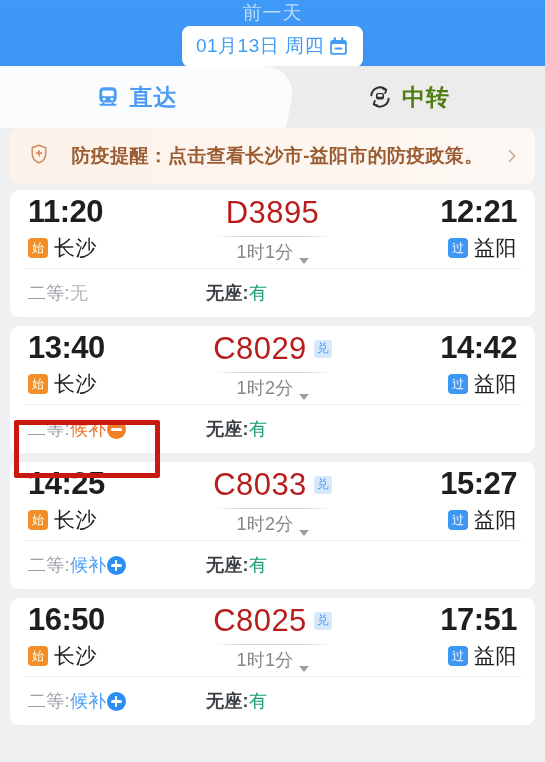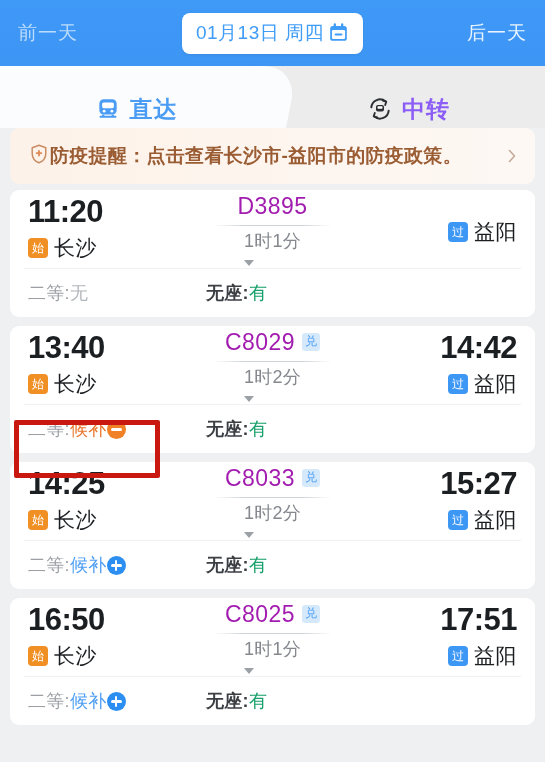--- a/index.html
+++ b/index.html
@@ -11,20 +11,21 @@
   }
   #app { position: relative; width: 545px; height: 762px; }
 
   
   .header {
     position: absolute; top: 0; left: 0;
     width: 545px; height: 66px;
     background: linear-gradient(180deg, #3f99f7 0%, #3d95f4 100%);
     display: flex; align-items: center; justify-content: space-between;
     padding: 0 18px;
+    flex-direction: column;
   }
   .nav-day {
     font-size: 19px; color: #bcdcfb; letter-spacing: 1px;
     white-space: nowrap; user-select: none;
   }
   .nav-day.next { color: #e9f4ff; }
   .date-pill {
     background: #ffffff; border-radius: 8px;
     padding: 7px 14px 8px 14px;
     display: flex; align-items: center; gap: 4px;
@@ -46,45 +47,45 @@
   .tab-bg-active {
     position: absolute; top: 0; left: 0;
     width: 300px; height: 62px;
     background: #fbfcfd;
     border-top-right-radius: 34px;
     transform: skewX(-11deg);
     transform-origin: bottom left;
     margin-left: -14px;
   }
   .tab {
-    position: absolute; top: 12px; height: 62px;
+    position: absolute; top: 0; height: 62px;
     display: flex; align-items: center; justify-content: center;
     gap: 9px; user-select: none;
   }
   .tab-direct { left: 0; width: 272px; }
   .tab-transfer { left: 272px; width: 273px; }
   .tab-label { font-size: 23px; font-weight: 700; letter-spacing: 1px; }
   .tab-direct .tab-label { color: #4a9cf5; }
-  .tab-transfer .tab-label { color: #8b5cf6; }
+  .tab-transfer .tab-label { color: #4d7c0f; }
   .tab-icon { width: 26px; height: 26px; display: block; }
 
   
   .notice {
     position: absolute; top: 128px; left: 10px;
     width: 525px; height: 56px;
     background: linear-gradient(90deg, #fdf2e9 0%, #fdf5ef 60%, #fdf8f4 100%);
     border-radius: 9px;
     display: flex; align-items: center;
     padding: 0 16px 0 18px;
   }
   .notice-shield { width: 22px; height: 22px; flex: 0 0 auto; }
   .notice-text {
     flex: 1 1 auto; 
     font-size: 19px; color: #9a5c33; font-weight: 700;
-    letter-spacing: .3px; white-space: nowrap; overflow: hidden;
+    letter-spacing: .3px; white-space: nowrap; overflow: hidden; text-align: center;
   }
   .notice-chev { width: 14px; height: 18px; flex: 0 0 auto; opacity: .65; }
 
   
   .list {
     position: absolute; top: 190px; left: 10px;
     width: 525px; height: 572px;
   }
   .card {
     position: relative;
@@ -116,33 +117,33 @@
   .st-badge.start { background: #f09024; }
   .st-badge.pass { background: #3d97f5; }
   .station-name { font-size: 21px; color: #1c1f22; letter-spacing: .5px; }
 
   .col-mid {
     flex: 1 1 auto; display: flex; flex-direction: column;
     align-items: center; justify-content: center; position: relative;
   }
   .train-row { display: flex; align-items: center; gap: 7px; }
   .train-no {
-    font-size: 23px; color: #a21caf; letter-spacing: .4px; font-weight: 400;
+    font-size: 31px; color: #b91c1c; letter-spacing: .4px; font-weight: 400;
   }
   .dui-badge {
     background: #d6e9fb; color: #4a9cf5;
     font-size: 12px; line-height: 17px; text-align: center;
     width: 18px; height: 18px; border-radius: 3px;
   }
   .mid-line {
     width: 118px; height: 1px;
     background: linear-gradient(90deg, rgba(200,205,210,0) 0%, #cfd4d9 25%, #cfd4d9 75%, rgba(200,205,210,0) 100%);
     margin: 5px 0 3px 0;
   }
-  .dur-row { display: flex; align-items: flex-start; gap: 5px; flex-direction: column; }
+  .dur-row { display: flex; align-items: flex-end; gap: 5px; }
   .duration { font-size: 18px; color: #85898e; letter-spacing: .3px; }
   .caret {
     width: 0; height: 0;
     border-left: 5px solid transparent; border-right: 5px solid transparent;
     border-top: 6px solid #9aa0a6; margin-top: 2px;
   }
 
   .card-div {
     height: 1px; background: #f0f1f3; margin: 0 -4px;
   }
@@ -270,20 +271,21 @@
           <div class="train-row">
             <span class="train-no">D3895</span>
           </div>
           <div class="mid-line"></div>
           <div class="dur-row">
             <span class="duration">1时1分</span>
             <span class="caret"></span>
           </div>
         </div>
         <div class="col-side right">
+          <div class="big-time">12:21</div>
           <div class="station-row right">
             <span class="st-badge pass">过</span>
             <span class="station-name">益阳</span>
           </div>
         </div>
       </div>
       <div class="card-div"></div>
       <div class="card-bottom">
         <div class="seat seat-1">
           <span class="seat-label">二等:</span>

